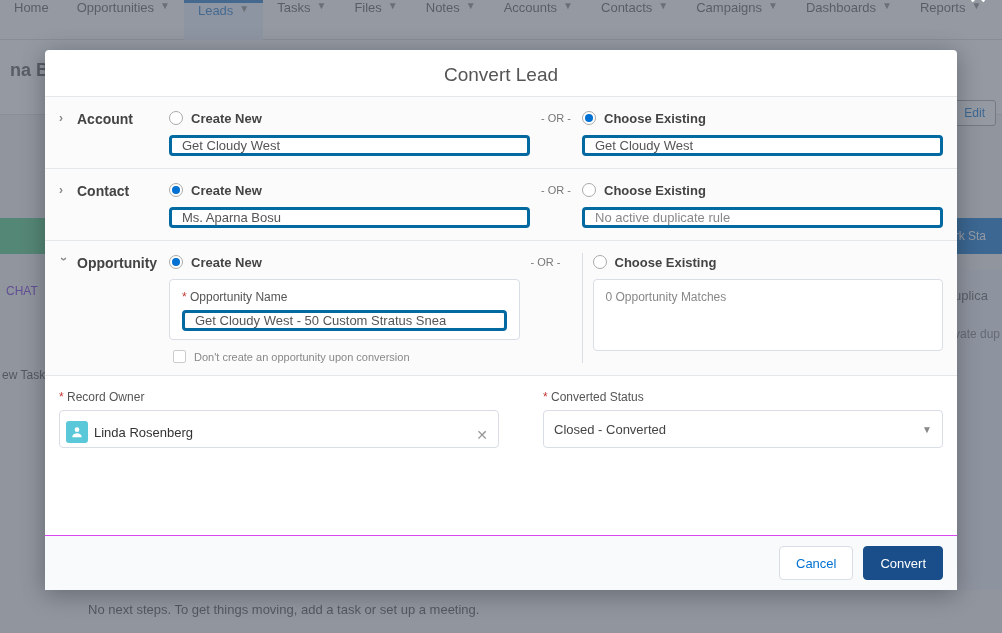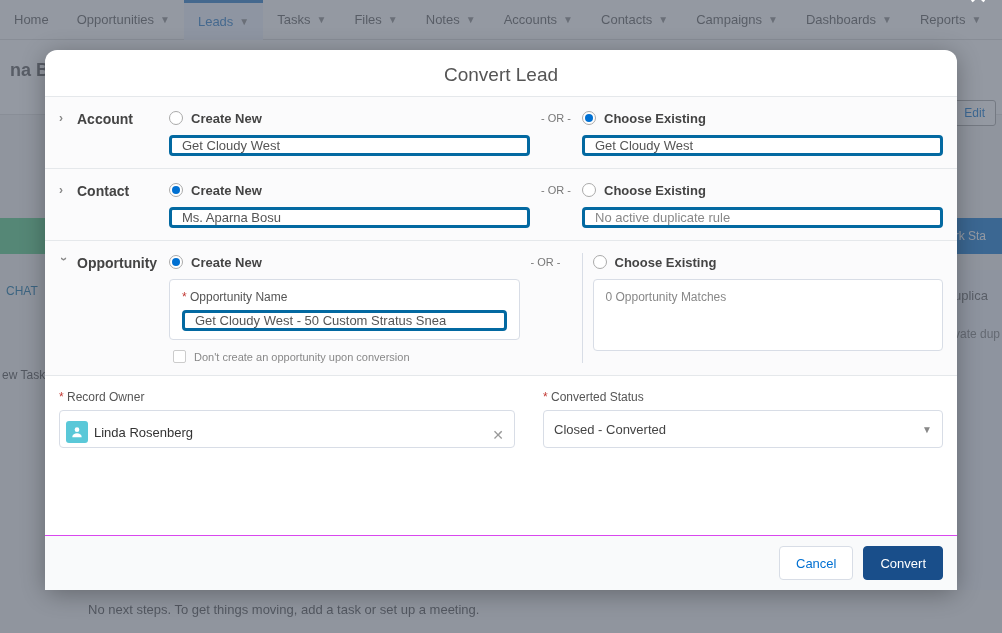--- a/index.html
+++ b/index.html
@@ -19,21 +19,20 @@
     border-bottom: 1px solid #ddd;
     display: flex;
     height: 40px;
     align-items: center;
     padding: 0 0px;
   }
   .bg-nav .tab {
     padding: 0 14px;
     height: 40px;
     display: flex;
-    align-items: center;
     color: #555;
     font-size: 13px;
     gap: 6px;
   }
   .bg-nav .tab.active {
     background: #eef4ff;
     border-top: 3px solid #1b74c6;
     color: #1b74c6;
   }
   .bg-nav .tab .chev { font-size: 10px; color: #888; }
@@ -66,21 +65,21 @@
     top:218px; left:0; right:0;
     height:36px;
     display:flex;
   }
   .bg-greenbar .g1 { background:#4bca81; width:48px; height:36px; }
   .bg-greenbar .g2 { flex:1; }
   .bg-greenbar .g3 { background:#0070d2; width:60px; height:36px; color:#fff; display:flex; align-items:center; padding-left:6px; font-size:12px;}
   .bg-chatter {
     position:absolute;
     top:284px; left:6px;
-    color:#0369a1;
+    color:#6d28d9;
     font-size:12px;
   }
   .bg-newtask {
     position:absolute;
     top:368px; left:2px;
     color:#444;
     font-size:12px;
   }
   .bg-nextsteps {
     position:absolute;
@@ -108,21 +107,21 @@
     background: rgba(90,98,112,0.65);
   }
   
   .modal {
     position:absolute;
     top:50px;
     left:45px;
     width:912px;
     height:540px;
     background:#fff;
-    border-radius:12px;
+    border-radius:4px;
     box-shadow:0 4px 24px rgba(0,0,0,0.3);
     display:flex;
     flex-direction:column;
   }
   .modal-close {
     position:absolute;
     top:18px;
     right:-2px;
     color:#fff;
     font-size:24px;
@@ -256,21 +255,21 @@
   .vert-border {
     width:1px;
     background:#d8dde6;
     margin:2px 10px 0;
     align-self:stretch;
   }
   
   .bottom-fields {
     padding:14px 14px 10px;
     display:flex;
-    gap:28px;
+    gap:44px;
     background:#fff;
   }
   .bottom-fields .fld {
     flex:1;
   }
   .fld-label {
     font-size:12px;
     color:#555;
     margin-bottom:6px;
   }

